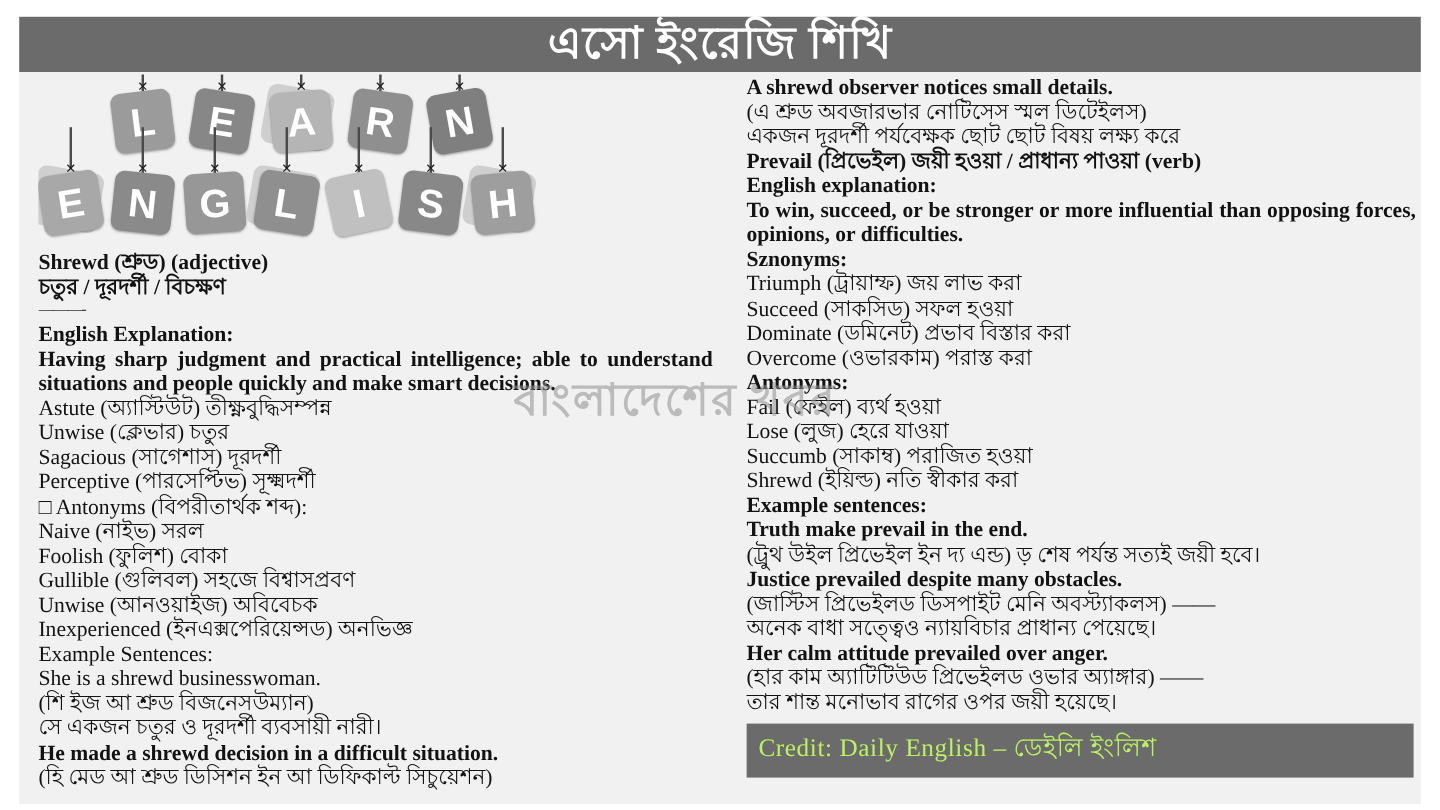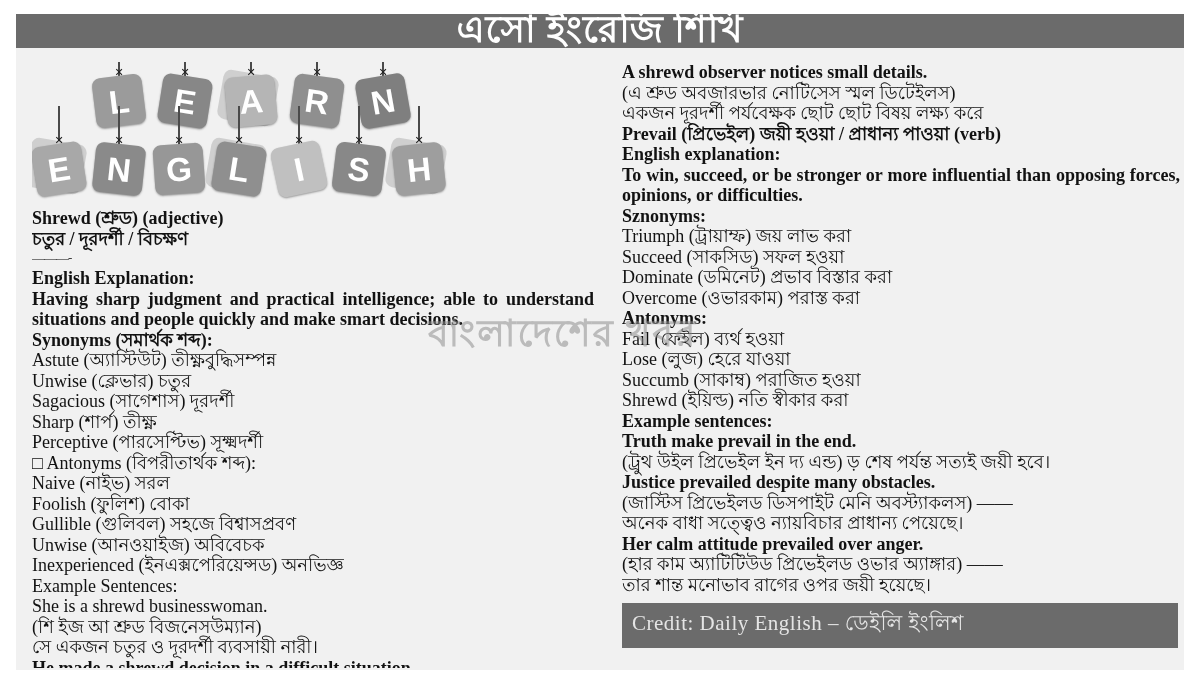--- a/index.html
+++ b/index.html
@@ -7,21 +7,21 @@
     width:1200px;height:675px;position:relative;overflow:hidden;
     background:#ffffff;
     font-family:"Liberation Serif","DejaVu Serif",serif;
     color:#111;
   }
   .content-bg{
     position:absolute;left:16px;top:14px;width:1168px;height:656px;
     background:#f1f1f1;
   }
   .header-bar{
-    position:absolute;left:16px;top:14px;width:1168px;height:34px;
+    position:absolute;left:16px;top:14px;width:1168px;height:46px;
     background:#6b6b6b;display:flex;align-items:center;justify-content:center;
   }
   .header-bar .title{
     color:#ffffff;font-size:37px;font-weight:bold;letter-spacing:1px;
     font-family:"Liberation Serif","DejaVu Serif",serif;
   }
   
   .col{position:absolute;top:62px;overflow:hidden;}
   .left-col{left:32px;width:562px;height:606px;}
   .right-col{left:622px;width:558px;height:606px;}
@@ -59,21 +59,21 @@
     font-family:"Liberation Sans","DejaVu Sans",sans-serif;
   }
   
   .watermark{
     position:absolute;left:428px;top:304px;z-index:6;pointer-events:none;
     font-size:37px;font-weight:bold;color:#8f8f8f;opacity:.55;
     letter-spacing:2px;white-space:nowrap;
   }
   
   .credit-bar{
-    margin-top:8px;background:#6b6b6b;color:#e5e5e5;
+    margin-top:8px;background:#6b6b6b;color:#bef264;
     display:block;width:536px;padding:4px 10px 6px 10px;
     font-size:21px;letter-spacing:.5px;
   }
 </style>
 </head>
 <body>
 
 <div class="content-bg"></div>
 
 <div class="header-bar">
@@ -150,25 +150,23 @@
           </div>
         </div>
       </div>
     </div>
   <div id="left-lines">
       <p class="line b">Shrewd (শ্রুড) (adjective)</p>
       <p class="line b">চতুর / দূরদর্শী / বিচক্ষণ</p>
       <p class="line dash">———-</p>
       <p class="line b">English Explanation:</p>
       <p class="line b j">Having sharp judgment and practical intelligence; able to understand situations and people quickly and make smart decisions.</p>
-      <p class="line b">Synonyms (সমার্থক শব্দ):</p>
       <p class="line">Astute (অ্যাস্টিউট) তীক্ষ্ণবুদ্ধিসম্পন্ন</p>
       <p class="line">Unwise (ক্লেভার) চতুর</p>
       <p class="line">Sagacious (সাগেশাস) দূরদর্শী</p>
-      <p class="line">Sharp (শার্প) তীক্ষ্ণ</p>
       <p class="line">Perceptive (পারসেপ্টিভ) সূক্ষ্মদর্শী</p>
       <p class="line">□ Antonyms (বিপরীতার্থক শব্দ):</p>
       <p class="line">Naive (নাইভ) সরল</p>
       <p class="line">Foolish (ফুলিশ) বোকা</p>
       <p class="line">Gullible (গুলিবল) সহজে বিশ্বাসপ্রবণ</p>
       <p class="line">Unwise (আনওয়াইজ) অবিবেচক</p>
       <p class="line j">Inexperienced (ইনএক্সপেরিয়েন্সড) অনভিজ্ঞ</p>
       <p class="line">Example Sentences:</p>
       <p class="line">She is a shrewd businesswoman.</p>
       <p class="line">(শি ইজ আ শ্রুড বিজনেসউম্যান)</p>

